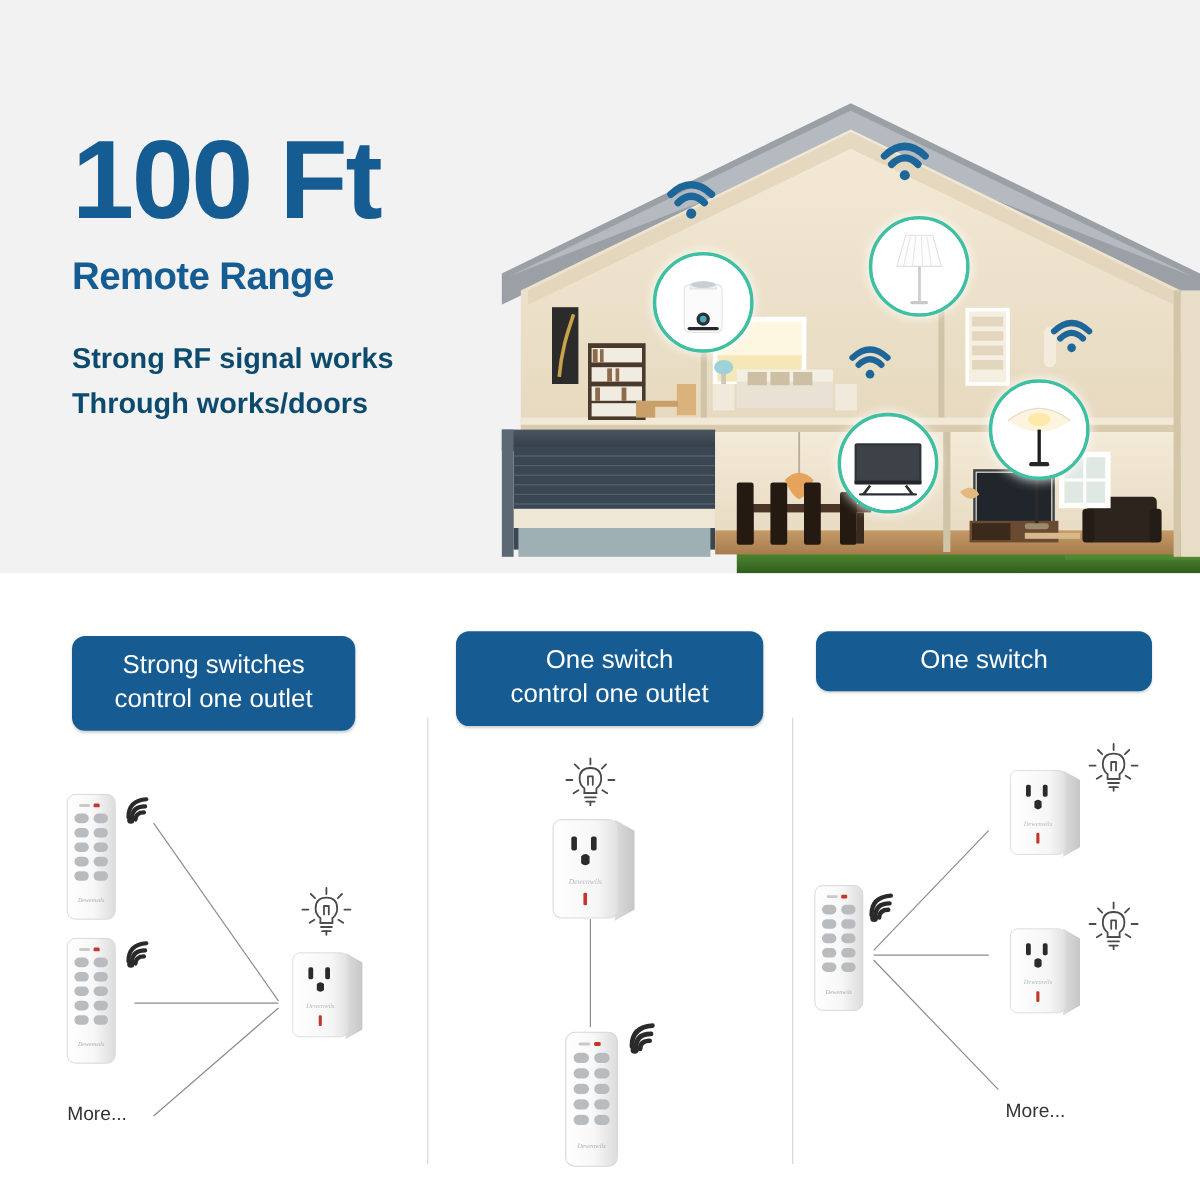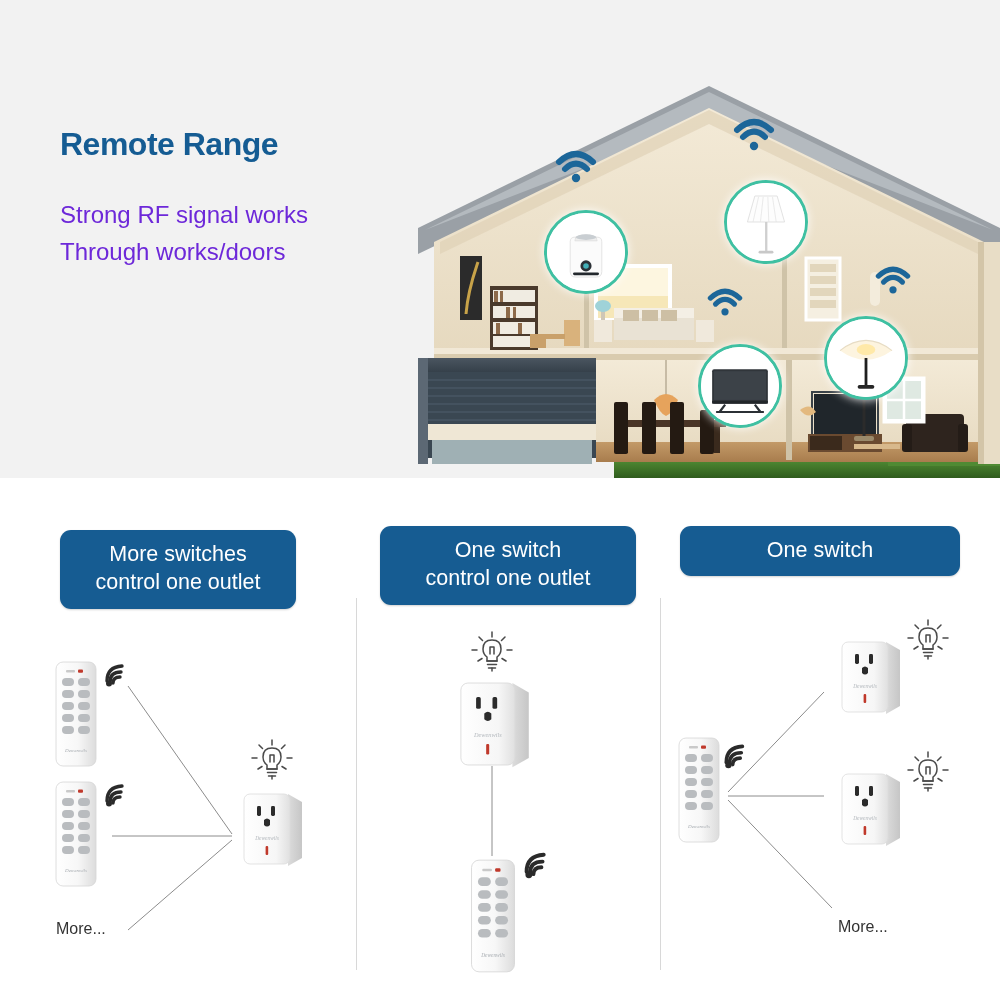--- a/index.html
+++ b/index.html
@@ -23,21 +23,21 @@
     color:#155C93; letter-spacing:-2px;
     font-family:"Liberation Sans", sans-serif;
   }
   .subhead {
     margin-top:20px;
     font-size:32px; line-height:1.05; font-weight:bold;
     color:#155C93; letter-spacing:-0.5px;
   }
   .desc {
     margin-top:34px;
-    font-size:24px; line-height:1.55; color:#6d28d9; font-weight:400;
+    font-size:24px; line-height:1.55; color:#0c4a6e; font-weight:700;
   }
 
   
   .house-wrap { position:absolute; left:418px; top:58px; width:582px; height:420px; }
   .house-svg { position:absolute; left:0; top:0; }
 
   
   .wifi { position:absolute; }
   .wifi svg { display:block; }
 
@@ -89,20 +89,21 @@
   .dev { position:absolute; }
 </style>
 </head>
 <body>
 
 <div id="page">
 
   <section class="hero">
 
     <div class="hero-text">
+      <div class="headline">100 Ft</div>
       <div class="subhead">Remote Range</div>
       <div class="desc">
         <div>Strong RF signal works</div>
         <div>Through works/doors</div>
       </div>
     </div>
 
     <div class="house-wrap">
       <svg class="house-svg" width="582" height="420" viewBox="0 0 582 420">
         <defs>
@@ -366,21 +367,21 @@
   </section>
 
   <section class="panels">
 
     <div class="divider d1"></div>
     <div class="divider d2"></div>
 
     <div class="panel p1">
 
       <div class="label-box" style="left:60px; top:52px; width:236px;">
-        <div>More switches</div>
+        <div>Strong switches</div>
         <div>control one outlet</div>
       </div>
 
       <svg class="lines" viewBox="0 0 356 522">
         <g stroke="#8c8c8c" stroke-width="1" fill="none">
           <line x1="128" y1="208" x2="232" y2="356"></line>
           <line x1="112" y1="358" x2="232" y2="358"></line>
           <line x1="128" y1="452" x2="232" y2="362"></line>
         </g>
       </svg>

